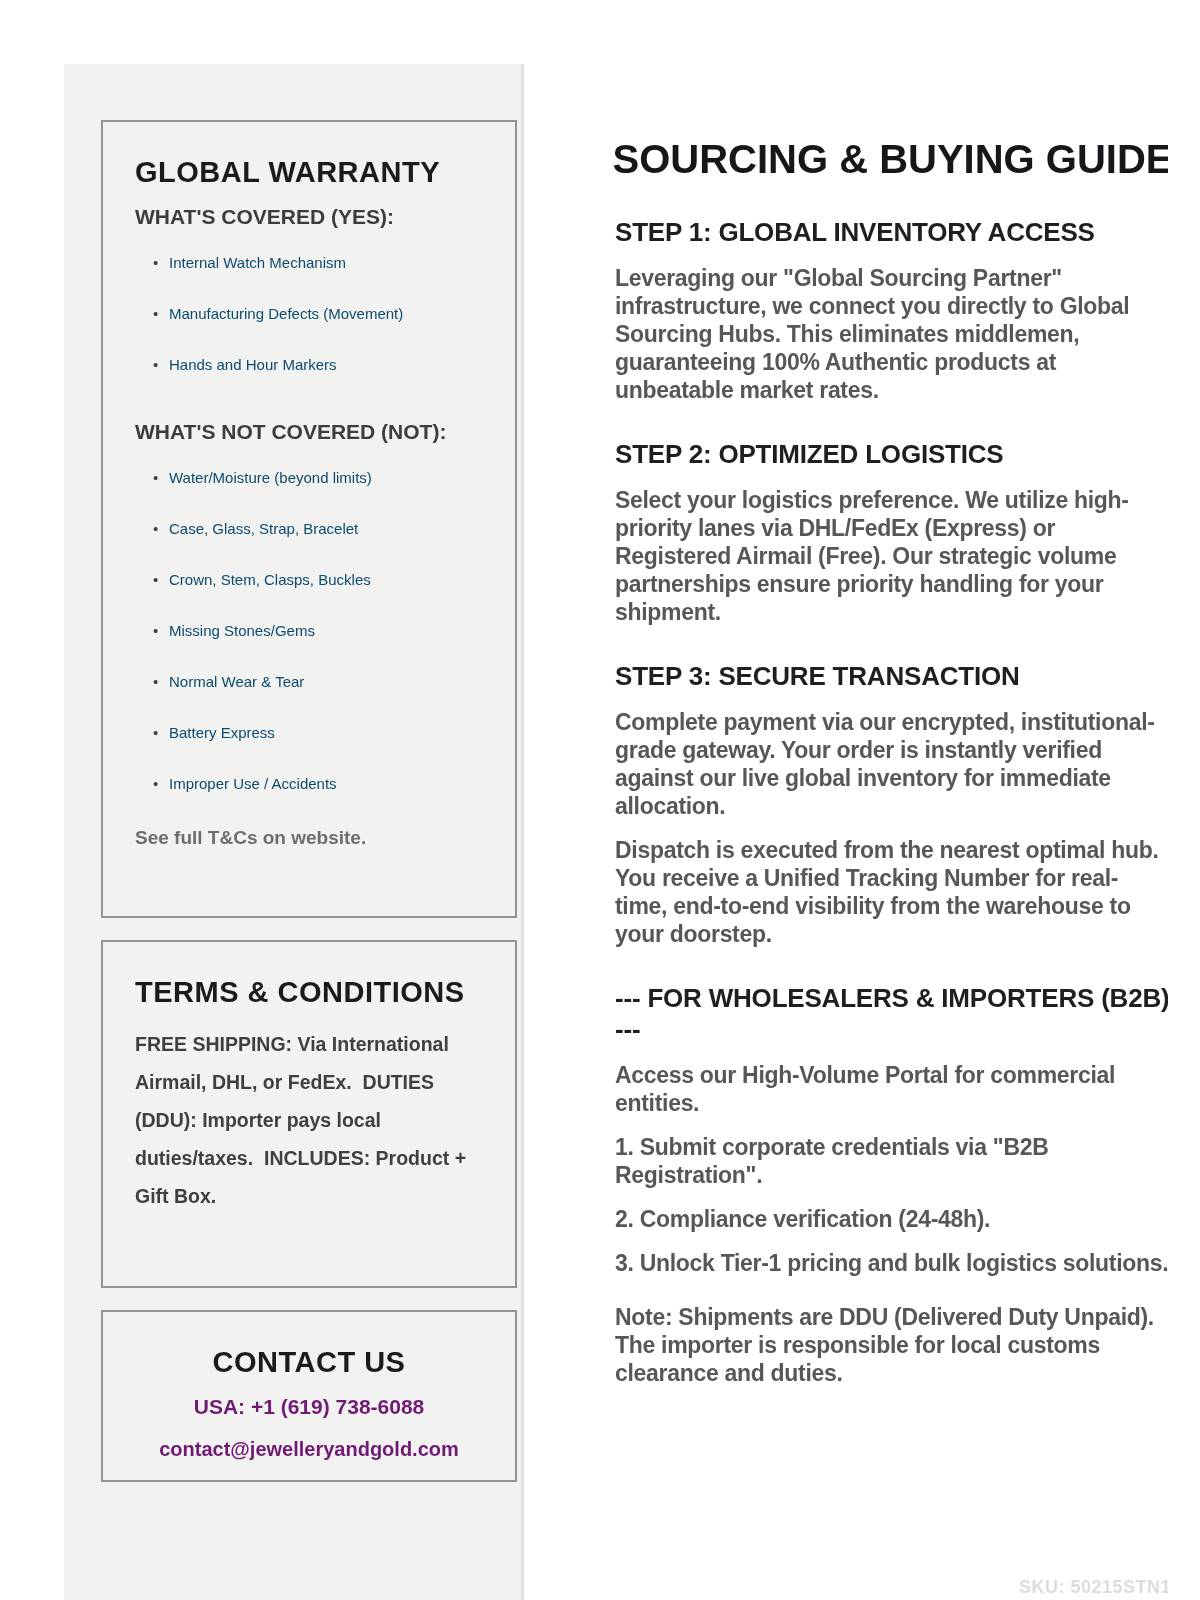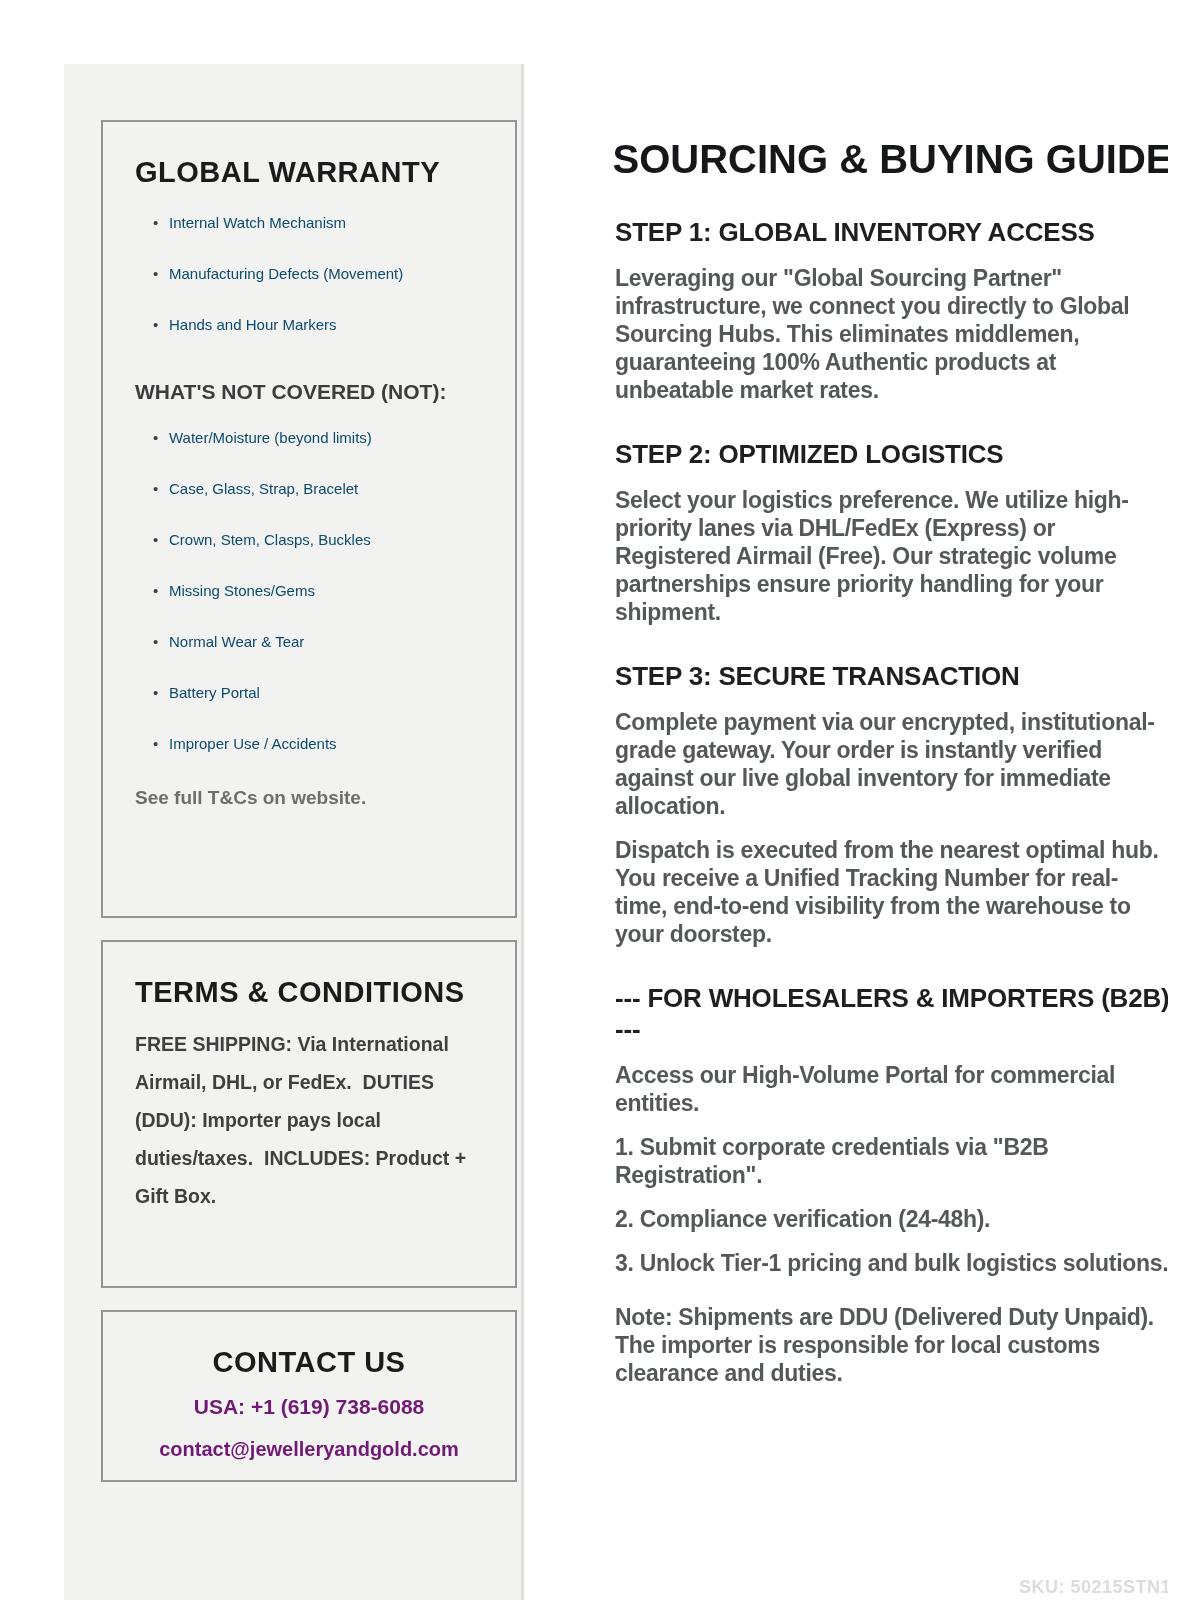--- a/index.html
+++ b/index.html
@@ -102,34 +102,35 @@
 </head>
 <body>
 
 <div class="page">
 
   <div class="sidebar">
 
     <div class="card warranty">
       <div class="card-title">GLOBAL WARRANTY</div>
 
+      <div class="sub-heading">WHAT'S COVERED (YES):</div>
       <ul class="bullets">
         <li>Internal Watch Mechanism</li>
         <li>Manufacturing Defects (Movement)</li>
         <li>Hands and Hour Markers</li>
       </ul>
 
       <div class="sub-heading second">WHAT'S NOT COVERED (NOT):</div>
       <ul class="bullets">
         <li>Water/Moisture (beyond limits)</li>
         <li>Case, Glass, Strap, Bracelet</li>
         <li>Crown, Stem, Clasps, Buckles</li>
         <li>Missing Stones/Gems</li>
         <li>Normal Wear &amp; Tear</li>
-        <li>Battery Portal</li>
+        <li>Battery Express</li>
         <li>Improper Use / Accidents</li>
       </ul>
 
       <div class="footnote">See full T&amp;Cs on website.</div>
     </div>
 
     <div class="card terms">
       <div class="card-title">TERMS &amp; CONDITIONS</div>
       <div class="terms-body">FREE SHIPPING: Via International Airmail, DHL, or FedEx.  DUTIES (DDU): Importer pays local duties/taxes.  INCLUDES: Product + Gift Box.</div>
     </div>

